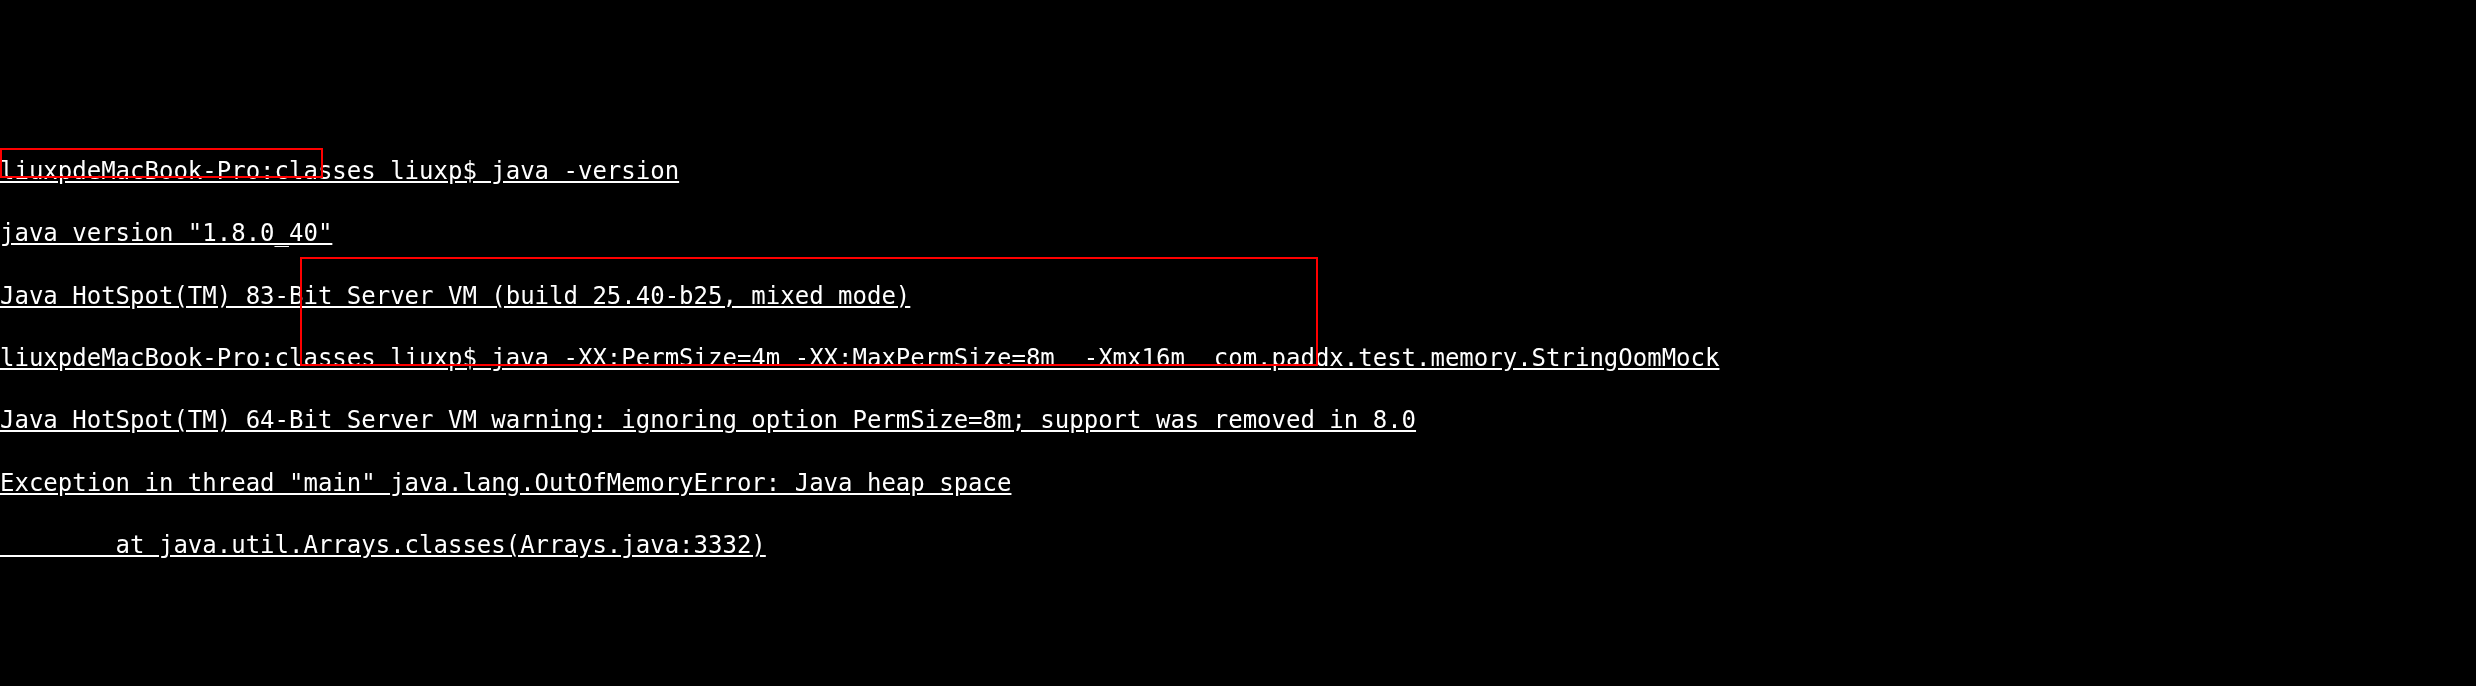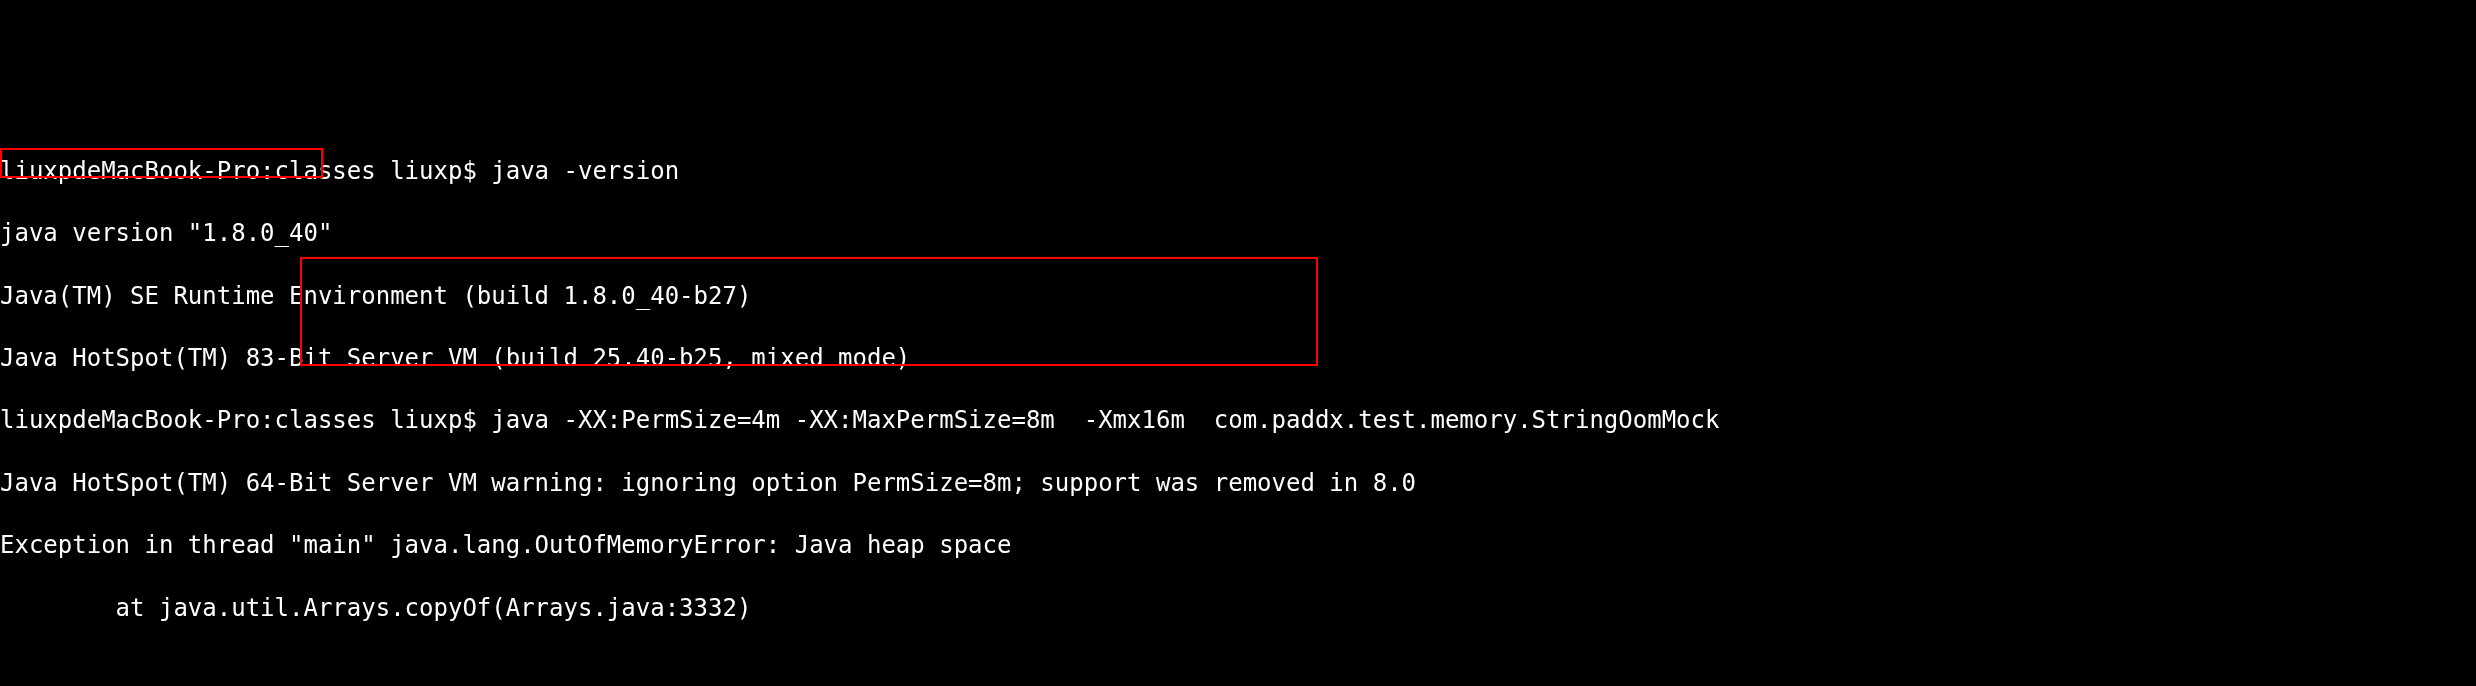--- a/index.html
+++ b/index.html
@@ -17,20 +17,21 @@
       white-space: pre;
       overflow-x: auto;
     }
     .terminal {
       position: relative;
       padding: 0;
     }
     .line {
       display: block;
       white-space: pre;
+      text-decoration: underline;
     }
     .highlight-box-1 {
       position: absolute;
       border: 2px solid #ff0000;
       top: 23px;
       left: 0px;
       width: 323px;
       height: 30px;
       pointer-events: none;
     }
@@ -45,26 +46,25 @@
     }
   </style>
 </head>
 <body>
 
 
 
 <div class="terminal">
 <span class="line">liuxpdeMacBook-Pro:classes liuxp$ java -version</span>
 <span class="line">java version "1.8.0_40"</span>
-<span class="line">Java(TM) SE Runtime Environment (build 1.8.0_40-b27)</span>
 <span class="line">Java HotSpot(TM) 83-Bit Server VM (build 25.40-b25, mixed mode)</span>
 <span class="line">liuxpdeMacBook-Pro:classes liuxp$ java -XX:PermSize=4m -XX:MaxPermSize=8m  -Xmx16m  com.paddx.test.memory.StringOomMock</span>
 <span class="line">Java HotSpot(TM) 64-Bit Server VM warning: ignoring option PermSize=8m; support was removed in 8.0</span>
 <span class="line">Exception in thread "main" java.lang.OutOfMemoryError: Java heap space</span>
-<span class="line">        at java.util.Arrays.copyOf(Arrays.java:3332)</span>
+<span class="line">        at java.util.Arrays.classes(Arrays.java:3332)</span>
 
 
 
 
 
 <div class="highlight-box-1"></div>
 <div class="highlight-box-2"></div>
 </div>
 
 

